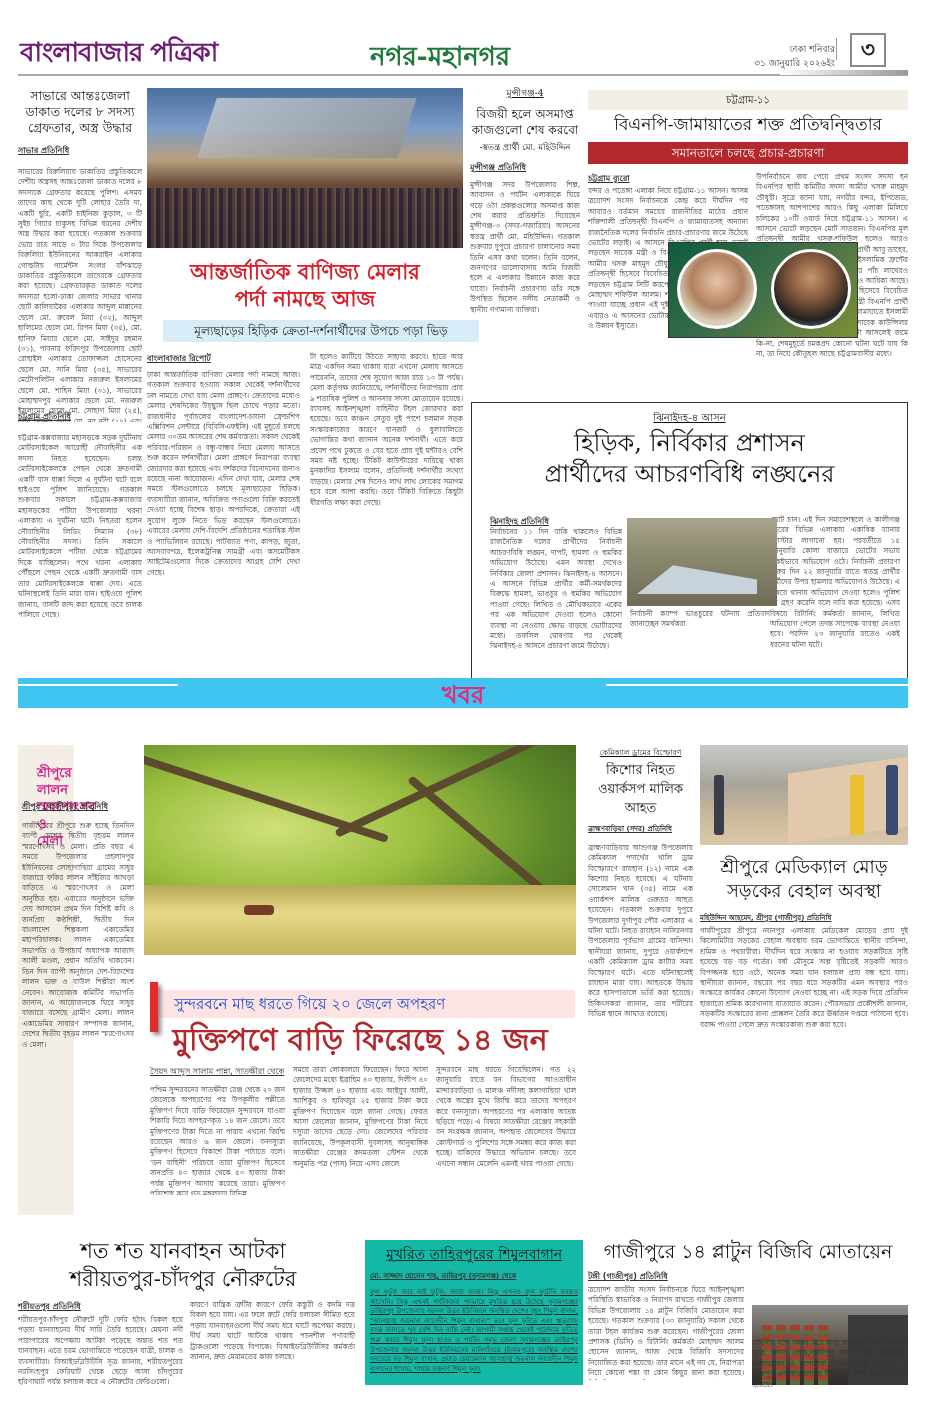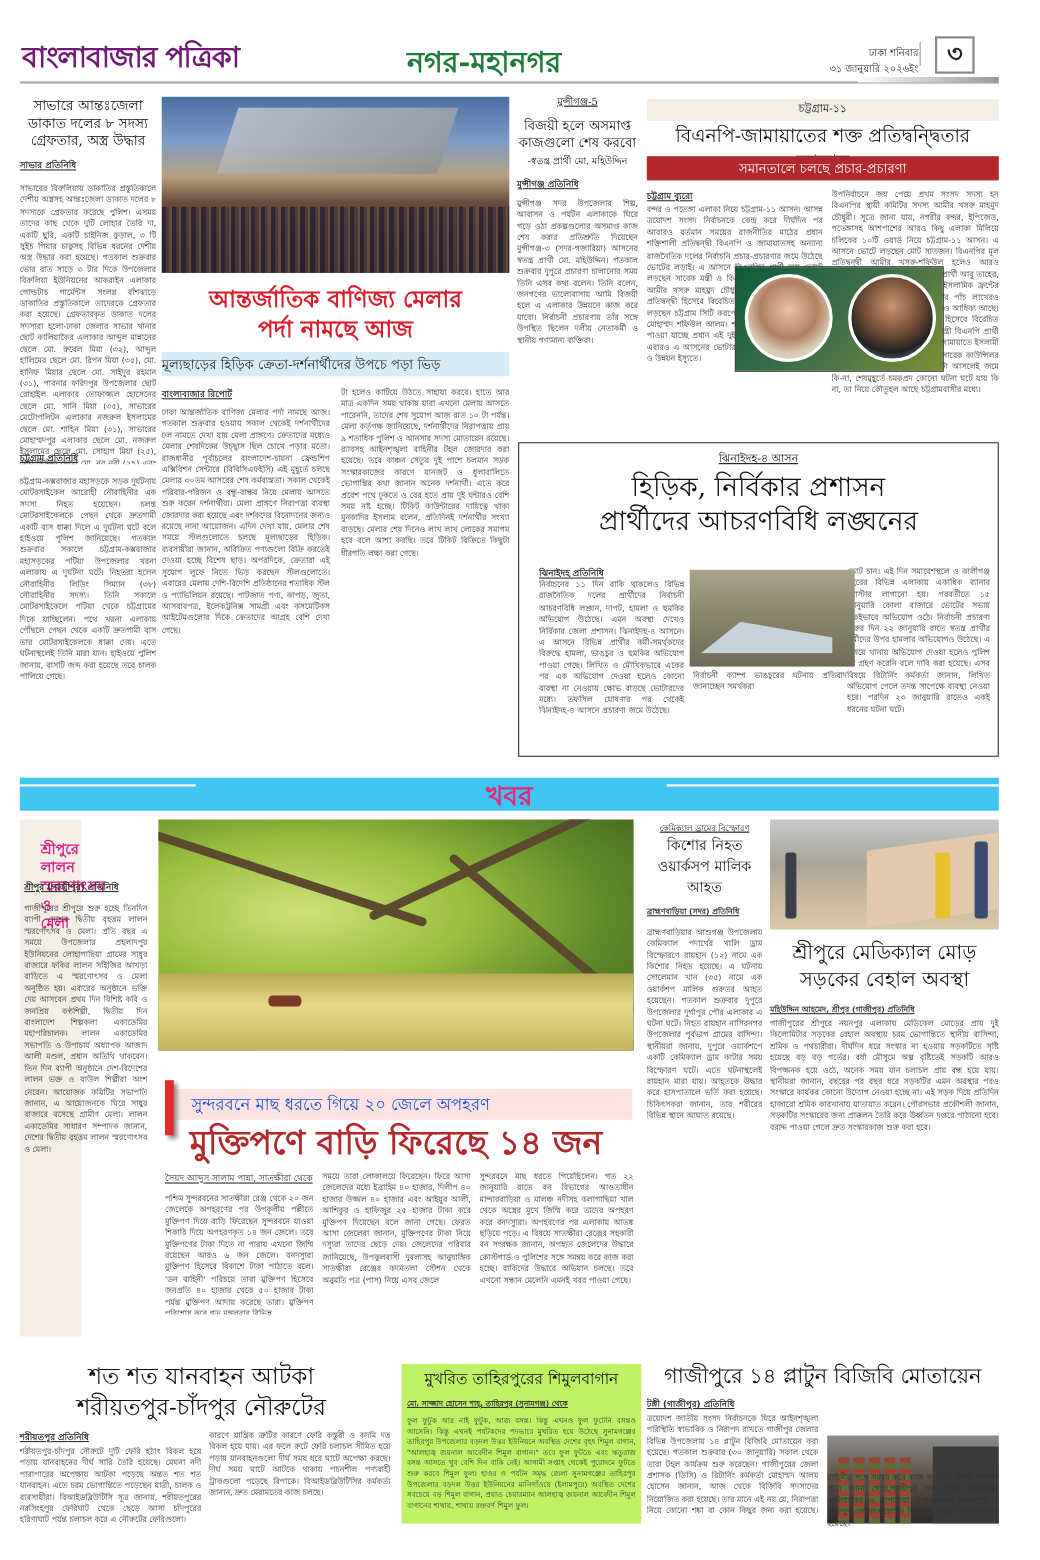--- a/index.html
+++ b/index.html
@@ -19,47 +19,47 @@
   .body { font-size: 7.2px; line-height: 10.4px; color: #333; text-align: justify; overflow: hidden; }
   .photo { background-size: cover; overflow: hidden; }
 
   
   .p-fair { left: 147px; top: 88px; width: 316px; height: 160px;
     background: linear-gradient(180deg, #4a6fa0 0%, #7c9cc7 25%, #b8a080 45%, #6b4c3c 60%, #3e3030 80%, #2b2025 100%); }
   .p-fair .roof { position:absolute; left:60px; top:10px; width:200px; height:60px; background: linear-gradient(160deg,#d9d9d9,#8a8a8a); transform: skewX(-18deg); opacity:.7;}
   .p-fair .crowd { position:absolute; left:0; bottom:0; width:100%; height:60px; background: repeating-linear-gradient(90deg,#2b2230 0 4px,#4a3a40 4px 7px,#6b5040 7px 9px); opacity:.85;}
 
   .red { color: #d91e2b; }
-  .subbar-blue { background: #d7ecf7; font-family: "DejaVu Serif", serif; text-align: left; color: #222; }
+  .subbar-blue { background: #d7ecf7; font-family: "DejaVu Serif", serif; text-align: center; color: #222; margin-left: 16px; }
 
   .photo-ctg { left: 668px; top: 242px; width: 190px; height: 96px; background: linear-gradient(135deg,#0d5c3c,#3f6f4a 50%,#7c8f35); border:1px solid #333;}
   .circle { position:absolute; border-radius:50%; border: 3px solid #fff; }
 
   .boxed { border: 1px solid #333; }
   .beige { background: #f3efe7; }
-  .khobor { left: 18px; top: 707px; width: 890px; height: 30px; background: #40c4f0; padding-left: 45px; }
+  .khobor { left: 18px; top: 678px; width: 890px; height: 30px; background: #40c4f0; padding-left: 45px; }
   .khobor .line { position:absolute; top: 6px; height: 2px; background: #fff; }
   .khobor-label { position:absolute; left: 410px; top: -2px; width: 70px; text-align:center; font-size: 24px; font-weight: bold; color: #e52a7a; font-family: "DejaVu Serif", serif; }
 
   .p-sundarban { left: 144px; top: 745px; width: 432px; height: 210px;
     background: radial-gradient(ellipse at 30% 40%, #cfe07a 0%, #9bbf3f 35%, #5f8a2a 65%, #3a5a1e 100%); }
   .p-sundarban .water { position:absolute; left:0; bottom:0; width:100%; height:70px; background: linear-gradient(180deg,#b9a955,#e6d98a 40%,#c6b45e); }
   .p-sundarban .branch { position:absolute; height:8px; background:#5b4a2e; border-radius:4px; }
 
   .p-road { left: 700px; top: 745px; width: 208px; height: 100px;
     background: linear-gradient(180deg,#c7cbc8 0%, #a8a49a 40%, #c9b89a 70%, #d9c8aa 100%); }
   .p-road .wall { position:absolute; right:0; top:20px; width:120px; height:70px; background:#e2c9ad; transform: skewY(-8deg); }
   .p-bgb { left: 752px; top: 1305px; width: 156px; height: 80px;
     background: linear-gradient(180deg,#8d8e8a,#5a4e45 50%,#2d2a28); }
   .p-bgb .sold { position:absolute; bottom:0; height:60px; width:10px; background: repeating-linear-gradient(180deg,#a04030 0 5px,#5c6b3a 5px 10px); }
   .p-jhenaidah { left: 627px; top: 518px; width: 150px; height: 88px; background: linear-gradient(180deg,#a9a58f,#8c8a6e 40%,#6f6b58); }
   .p-jhenaidah .tent { position:absolute; left:10px; top:40px; width:120px; height:36px; background: #c8d2da; clip-path: polygon(0 100%, 30% 20%, 100% 60%, 100% 100%);}
   .pink-bar { background: #fde4e2; font-family: "DejaVu Serif", serif; }
   .red-tab { position:absolute; left:0; top:-8px; width:8px; height:50px; background:#e32b2b; box-shadow: 3px 3px 4px #888; }
-  .light-blue { background: #bef264; }
+  .light-blue { background: #14b8a6; text-decoration: underline; }
 </style>
 </head>
 <body>
 
 <div class="abs mast-title">বাংলাবাজার পত্রিকা</div>
 <div class="abs mast-section">নগর-মহানগর</div>
 <div class="abs mast-date">
   <div>ঢাকা শনিবার</div>
   <div>৩১ জানুয়ারি ২০২৬ইং</div>
 </div>
@@ -86,21 +86,21 @@
 <div class="abs hed red" style="left:147px;top:258px;width:316px;font-size:21px;line-height:27px;font-weight:bold;">
   <div>আন্তর্জাতিক বাণিজ্য মেলার</div>
   <div>পর্দা নামছে আজ</div>
 </div>
 <div class="abs subbar-blue" style="left:147px;top:320px;width:316px;height:22px;font-size:12px;line-height:22px;">মূল্যছাড়ের হিড়িক ক্রেতা-দর্শনার্থীদের উপচে পড়া ভিড়</div>
 <div class="abs byline" style="left:147px;top:352px;">বাংলাবাজার রিপোর্ট</div>
 <div class="abs body" style="left:147px;top:370px;width:153px;height:318px;">ঢাকা আন্তর্জাতিক বাণিজ্য মেলার পর্দা নামছে আজ। গতকাল শুক্রবার হওয়ায় সকাল থেকেই দর্শনার্থীদের ঢল নামতে দেখা যায় মেলা প্রাঙ্গণে। ক্রেতাদের মধ্যেও মেলার শেষদিকের উচ্ছ্বাস ছিল চোখে পড়ার মতো। রাজধানীর পূর্বাচলের বাংলাদেশ-চায়না ফ্রেন্ডশিপ এক্সিবিশন সেন্টারে (বিবিসিএফইসি) এই মুহূর্তে চলছে মেলার ৩০তম আসরের শেষ কর্মব্যস্ততা। সকাল থেকেই পরিবার-পরিজন ও বন্ধু-বান্ধব নিয়ে মেলায় আসতে শুরু করেন দর্শনার্থীরা। মেলা প্রাঙ্গণে নিরাপত্তা ব্যবস্থা জোরদার করা হয়েছে এবং দর্শকদের বিনোদনের জন্যও রয়েছে নানা আয়োজন। এদিন দেখা যায়, মেলার শেষ সময়ে স্টলগুলোতে চলছে মূল্যছাড়ের হিড়িক। ব্যবসায়ীরা জানান, অবিক্রিত পণ্যগুলো বিক্রি করতেই দেওয়া হচ্ছে বিশেষ ছাড়। অপরদিকে, ক্রেতারা এই সুযোগ লুফে নিতে ভিড় করছেন স্টলগুলোতে। এবারের মেলায় দেশি-বিদেশি প্রতিষ্ঠানের শতাধিক স্টল ও প্যাভিলিয়ন রয়েছে। পাটজাত পণ্য, কাপড়, জুতা, আসবাবপত্র, ইলেকট্রনিক্স সামগ্রী এবং কসমেটিকস আইটেমগুলোর দিকে ক্রেতাদের আগ্রহ বেশি দেখা গেছে।</div>
 <div class="abs body" style="left:310px;top:352px;width:153px;height:336px;">টা হলেও কাটিয়ে উঠতে সাহায্য করবে। হাতে আর মাত্র একদিন সময় থাকায় যারা এখনো মেলায় আসতে পারেননি, তাদের শেষ সুযোগ আজ রাত ১০ টা পর্যন্ত। মেলা কর্তৃপক্ষ জানিয়েছে, দর্শনার্থীদের নিরাপত্তায় প্রায় ৯ শতাধিক পুলিশ ও আনসার সদস্য মোতায়েন রয়েছে। র‍্যাবসহ আইনশৃঙ্খলা বাহিনীর টহল জোরদার করা হয়েছে। তবে কাঞ্চন সেতুর দুই পাশে চলমান সড়ক সংস্কারকাজের কারণে যানজট ও ধুলাবালিতে ভোগান্তির কথা জানান অনেক দর্শনার্থী। এতে করে প্রবেশ পথে ঢুকতে ও বের হতে প্রায় দুই ঘন্টারও বেশি সময় নষ্ট হচ্ছে। টিকিট কাউন্টারের দায়িত্বে থাকা মুনকাদির ইসলাম বলেন, প্রতিদিনই দর্শনার্থীর সংখ্যা বাড়ছে। মেলার শেষ দিনেও লাখ লাখ লোকের সমাগম হবে বলে আশা করছি। তবে টিকিট বিক্রিতে কিছুটা ধীরগতি লক্ষ্য করা গেছে।</div>
 
 <div class="abs" style="left:470px;top:88px;width:110px;">
-  <div class="hed" style="font-size:9px;text-decoration:underline;">মুন্সীগঞ্জ-5</div>
+  <div class="hed" style="font-size:9px;text-decoration:underline;">মুন্সীগঞ্জ-4</div>
   <div class="hed" style="font-size:12px;line-height:16px;margin-top:6px;">বিজয়ী হলে অসমাপ্ত কাজগুলো শেষ করবো</div>
   <div class="hed" style="font-size:8.5px;margin-top:4px;">-স্বতন্ত্র প্রার্থী মো. মহিউদ্দিন</div>
   <div class="byline" style="margin-top:8px;">মুন্সীগঞ্জ প্রতিনিধি</div>
   <div class="body" style="margin-top:6px;height:178px;">মুন্সীগঞ্জ সদর উপজেলার শিল্প, আবাসন ও পর্যটন এলাকাকে ঘিরে গড়ে ওঠা প্রকল্পগুলোর অসমাপ্ত কাজ শেষ করার প্রতিশ্রুতি দিয়েছেন মুন্সীগঞ্জ-৩ (সদর-গজারিয়া) আসনের স্বতন্ত্র প্রার্থী মো. মহিউদ্দিন। গতকাল শুক্রবার দুপুরে প্রচারণা চালানোর সময় তিনি এসব কথা বলেন। তিনি বলেন, জনগণের ভালোবাসায় আমি বিজয়ী হলে এ এলাকার উন্নয়নে কাজ করে যাবো। নির্বাচনী প্রচারণায় তাঁর সঙ্গে উপস্থিত ছিলেন দলীয় নেতাকর্মী ও স্থানীয় গণ্যমান্য ব্যক্তিরা।</div>
 </div>
 
 <div class="abs beige hed" style="left:588px;top:90px;width:320px;height:20px;font-size:10px;line-height:20px;">চট্টগ্রাম-১১</div>
 <div class="abs hed" style="left:588px;top:112px;width:320px;font-size:17px;line-height:24px;">বিএনপি-জামায়াতের শক্ত প্রতিদ্বন্দ্বিতার আভাস</div>
 <div class="abs hed" style="left:588px;top:142px;width:320px;height:22px;background:#b3282d;color:#fff;font-size:12px;line-height:22px;">সমানতালে চলছে প্রচার-প্রচারণা</div>
 <div class="abs byline" style="left:588px;top:172px;">চট্টগ্রাম ব্যুরো</div>

